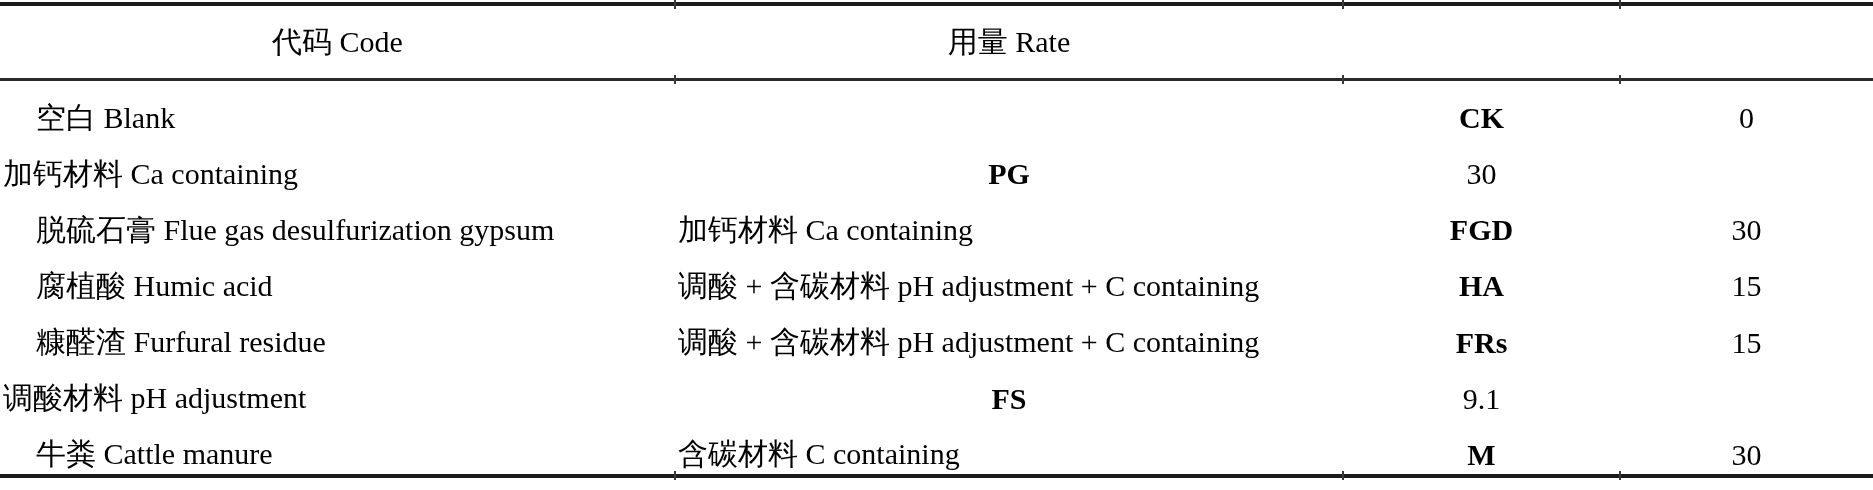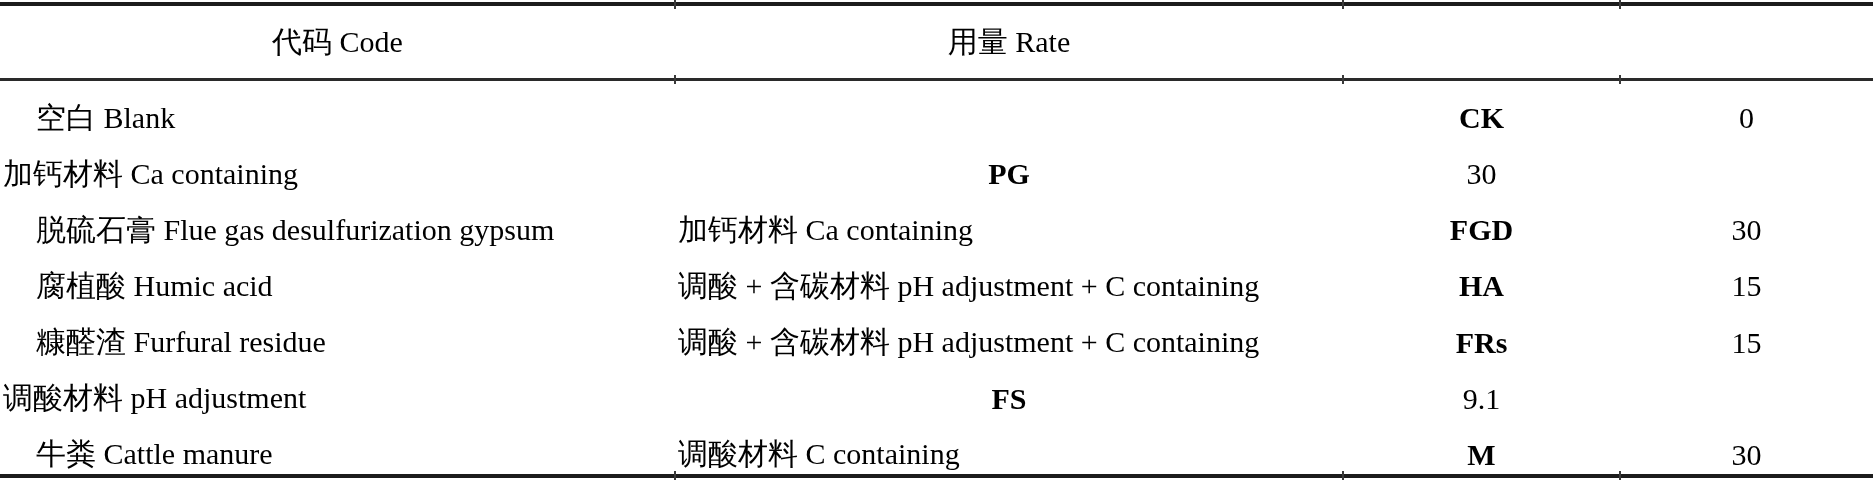--- a/index.html
+++ b/index.html
@@ -123,21 +123,21 @@
     </div>
 
     <div class="trow cols">
       <div class="cell type">调酸材料 pH adjustment</div>
       <div class="cell code">FS</div>
       <div class="cell rate">9.1</div>
     </div>
 
     <div class="trow cols">
       <div class="cell ameliorant">牛粪 Cattle manure</div>
-      <div class="cell type">调酸材料 C containing</div>
+      <div class="cell type">含碳材料 C containing</div>
       <div class="cell code">M</div>
       <div class="cell rate">30</div>
     </div>
 
   </div>
 
   <div class="rule rule-bottom"></div>
   <div class="tick tick-bottom c1"></div>
   <div class="tick tick-bottom c2"></div>
   <div class="tick tick-bottom c3"></div>

